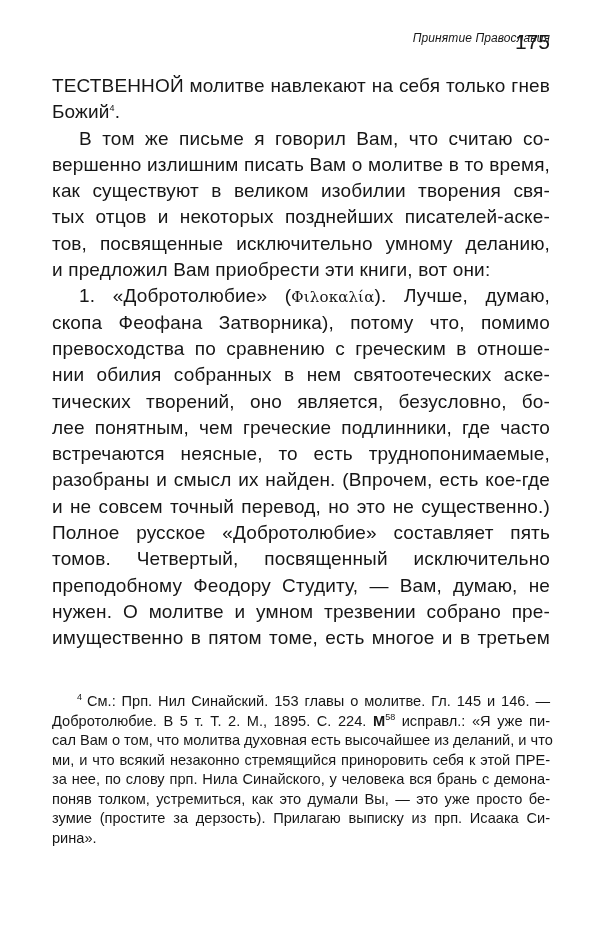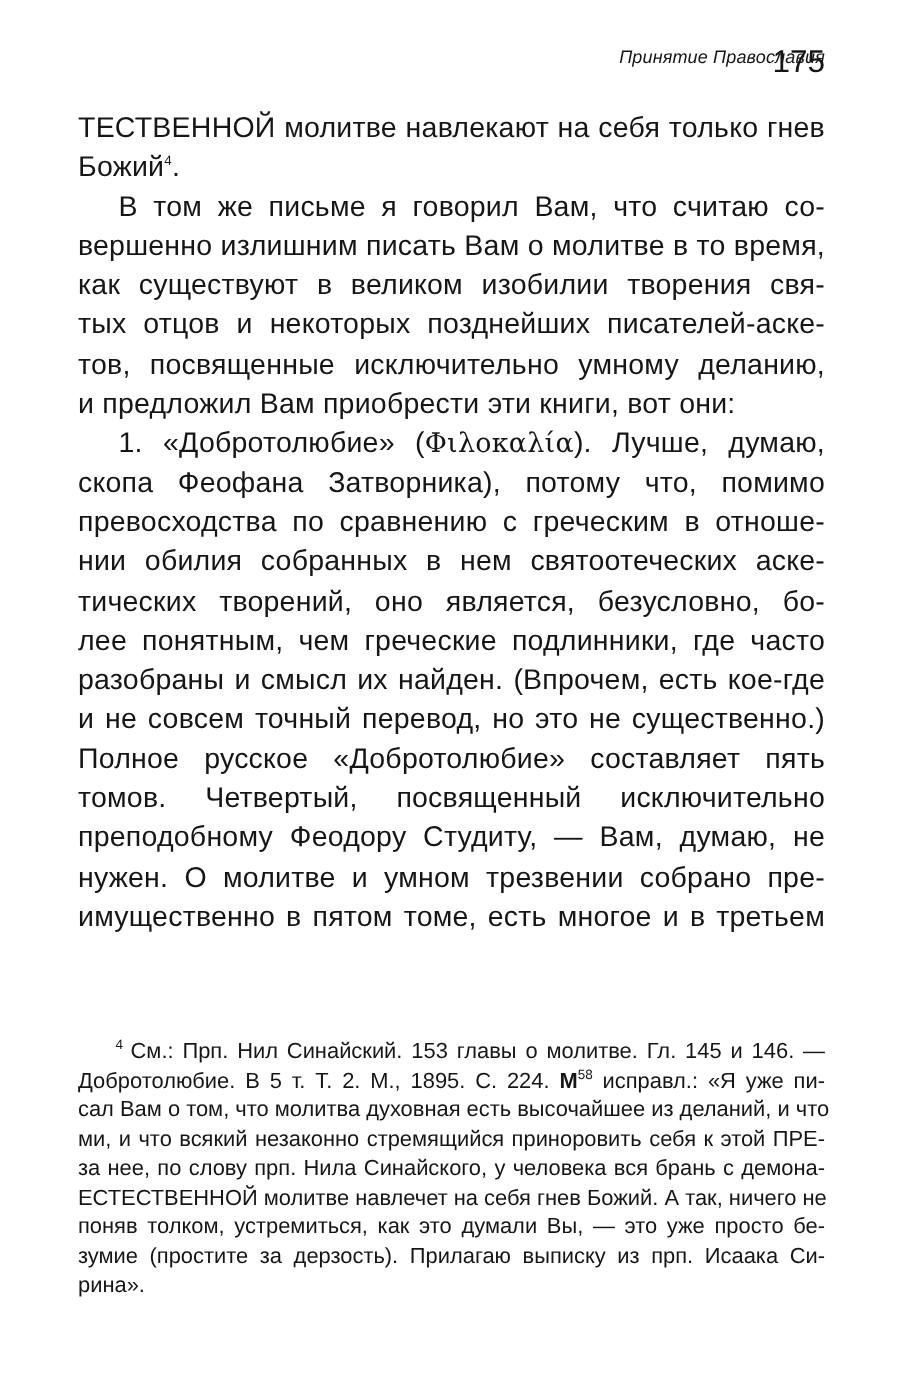--- a/index.html
+++ b/index.html
@@ -27,21 +27,21 @@
   .line.indent { padding-left: 27px; }
   sup { font-size: 9px; line-height: 0; vertical-align: super; }
   .footnotes {
     position: absolute; left: 52px; top: 692px; width: 498px;
     font-family: "Liberation Sans", sans-serif; font-size: 14.6px; line-height: 19.5px;
   }
   .fline { display: block; white-space: nowrap; text-align: justify; text-align-last: justify; height: 19.5px; }
   .fline.last { text-align-last: left; }
   .fline.indent { padding-left: 25px; }
   .fn-mark { font-size: 9px; vertical-align: super; line-height: 0; margin-right: 5px; }
-  .greek { font-family: "DejaVu Serif", serif; font-size: 18px; }
+  .greek { font-family: "DejaVu Serif", serif; font-size: 15px; }
   .bold { font-weight: bold; }
 </style>
 </head>
 <body>
 
 <div class="page">
 
   <div class="running-head">
     <span class="running-title">Принятие Православия</span>
     <span class="page-number">175</span>
@@ -55,34 +55,34 @@
     <span class="line">как существуют в великом изобилии творения свя-</span>
     <span class="line">тых отцов и некоторых позднейших писателей-аске-</span>
     <span class="line">тов, посвященные исключительно умному деланию,</span>
     <span class="line last">и предложил Вам приобрести эти книги, вот они:</span>
     <span class="line indent"><span>1. «Добротолюбие» (</span><span class="greek">Φιλοκαλία</span><span>). Лучше, думаю,</span></span>
     <span class="line">скопа Феофана Затворника), потому что, помимо</span>
     <span class="line">превосходства по сравнению с греческим в отноше-</span>
     <span class="line">нии обилия собранных в нем святоотеческих аске-</span>
     <span class="line">тических творений, оно является, безусловно, бо-</span>
     <span class="line">лее понятным, чем греческие подлинники, где часто</span>
+    <span class="line">встречаются неясные, то есть трудно­понимаемые,</span>
     <span class="line">разобраны и смысл их найден. (Впрочем, есть кое-где</span>
     <span class="line">и не совсем точный перевод, но это не существенно.)</span>
     <span class="line">Полное русское «Добротолюбие» составляет пять</span>
     <span class="line">томов. Четвертый, посвященный исключительно</span>
     <span class="line">преподобному Феодору Студиту, — Вам, думаю, не</span>
     <span class="line">нужен. О молитве и умном трезвении собрано пре-</span>
     <span class="line">имущественно в пятом томе, есть многое и в третьем</span>
   </div>
 
   <div class="footnotes">
     <span class="fline indent"><span class="fn-mark">4</span><span>См.: Прп. Нил Синайский. 153 главы о молитве. Гл. 145 и 146. —</span></span>
     <span class="fline"><span>Добротолюбие. В 5 т. Т. 2. М., 1895. С. 224. </span><span class="bold">M</span><sup>58</sup><span> исправл.: «Я уже пи-</span></span>
     <span class="fline">сал Вам о том, что молитва духовная есть высочайшее из деланий, и что</span>
     <span class="fline">ми, и что всякий незаконно стремящийся приноровить себя к этой ПРЕ-</span>
     <span class="fline">за нее, по слову прп. Нила Синайского, у человека вся брань с демона-</span>
-    <span class="fline">ЕСТЕСТВЕННОЙ молитве навлечет на себя гнев Божий. А так, ничего не</span>
     <span class="fline">поняв толком, устремиться, как это думали Вы, — это уже просто бе-</span>
     <span class="fline">зумие (простите за дерзость). Прилагаю выписку из прп. Исаака Си-</span>
     <span class="fline last">рина».</span>
   </div>
 
 </div>
 
 </body></html>

